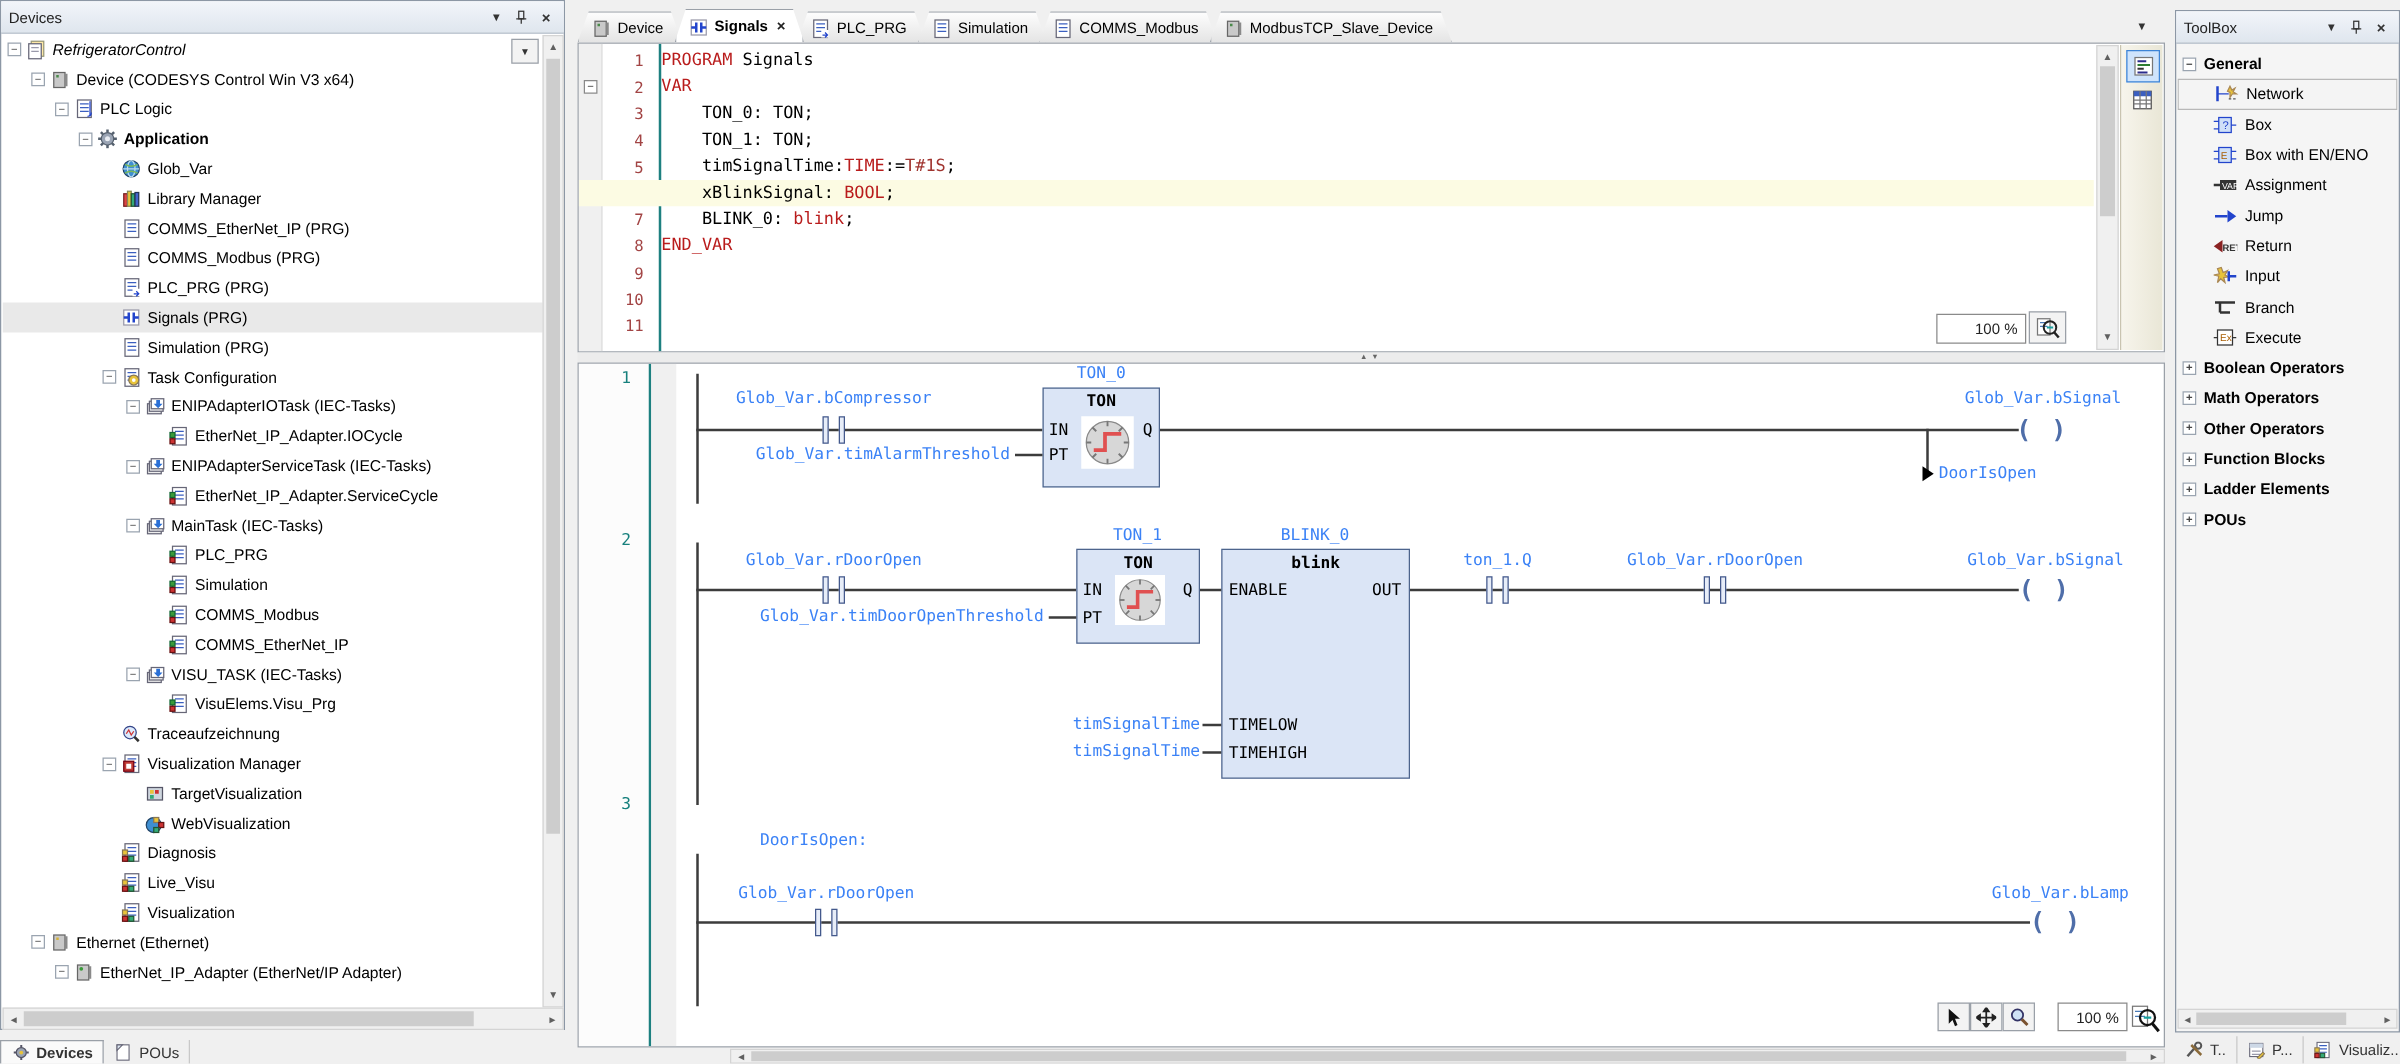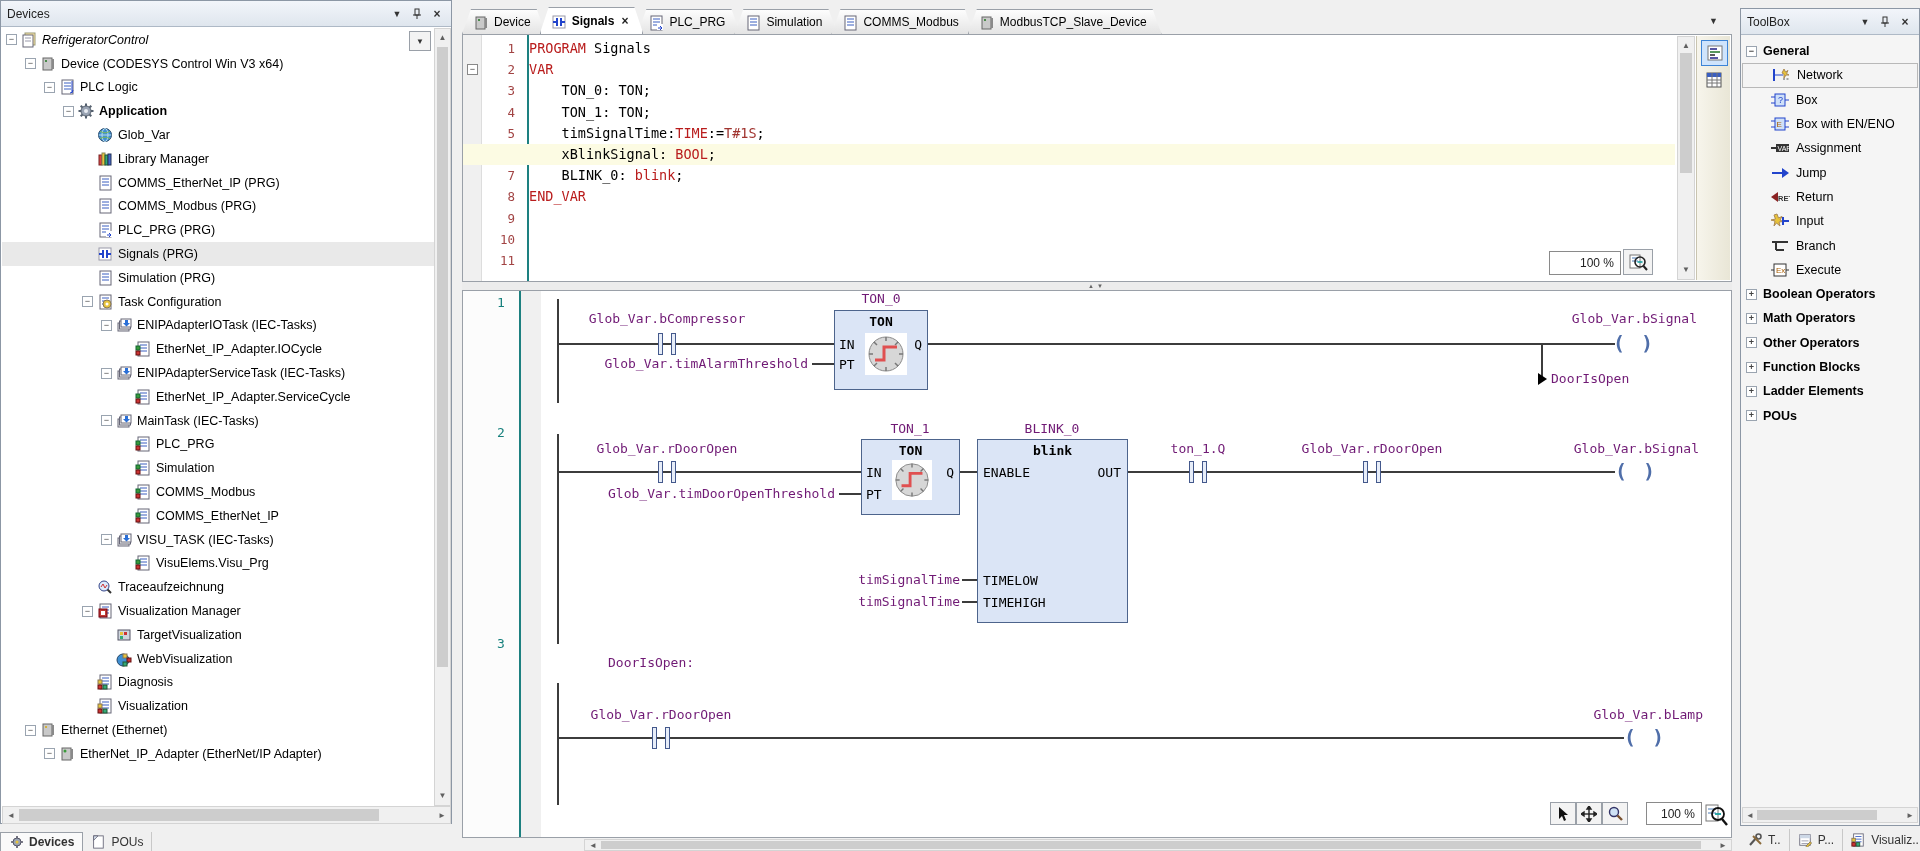--- a/index.html
+++ b/index.html
@@ -29,21 +29,21 @@
   .etab .closex{margin-left:7px;font-weight:bold;font-size:12px;color:#222;}
   
   .tok-kw{color:#b91c1c;}
   .tok-id{color:#000;}
   .tok-lit{color:#a0342f;}
   .codeline{position:relative;height:21.2px;line-height:21.2px;font-family:"DejaVu Sans Mono",monospace;font-size:13.5px;white-space:pre;}
   .gutnum{position:absolute;width:34px;text-align:right;color:#a24444;font-family:"DejaVu Sans Mono",monospace;font-size:12.5px;height:21.2px;line-height:21.2px;}
   
   .lwire{position:absolute;height:2px;background:#3c3c3c;}
   .lvert{position:absolute;width:2px;background:#3c3c3c;}
-  .llabel{position:absolute;font-family:"DejaVu Sans Mono",monospace;font-size:13px;color:#701a75;white-space:nowrap;}
+  .llabel{position:absolute;font-family:"DejaVu Sans Mono",monospace;font-size:13px;color:#3b82f6;white-space:nowrap;}
   .lnum{position:absolute;left:34px;width:18px;text-align:left;color:#17807d;font-family:"DejaVu Sans Mono",monospace;font-size:13px;}
   .lcontact{position:absolute;width:24px;height:24px;}
   .lcontact .bar{position:absolute;top:1px;width:5px;height:22px;background:#e7edf8;border:1.5px solid #44598c;box-sizing:border-box;}
   .lcontact .b1{left:3px;} .lcontact .b2{right:3px;}
   .lcoil{position:absolute;font-family:"DejaVu Sans Mono",monospace;font-size:20px;font-weight:bold;color:#4f6ea9;letter-spacing:2px;}
   .lbox{position:absolute;background:#dbe5f6;border:1.2px solid #4d648c;box-sizing:border-box;}
   .lbox .btitle{position:absolute;left:0;right:0;top:3px;text-align:center;font-family:"DejaVu Sans Mono",monospace;font-weight:bold;font-size:13px;}
   .lpin{position:absolute;font-family:"DejaVu Sans Mono",monospace;font-size:13px;}
   .jumparrow{position:absolute;width:0;height:0;border-left:9px solid #000;border-top:6px solid transparent;border-bottom:6px solid transparent;}
   
@@ -485,20 +485,36 @@
             <svg width="16" height="16" viewBox="0 0 16 16">
               <rect x="3" y="1" width="11" height="14" fill="#fff" stroke="#667"></rect>
               <line x1="5" y1="4" x2="12" y2="4" stroke="#3b5fc0"></line>
               <line x1="5" y1="7" x2="12" y2="7" stroke="#3b5fc0"></line>
               <line x1="5" y1="10" x2="12" y2="10" stroke="#3b5fc0"></line>
               <rect x="1" y="6" width="4" height="4" fill="#e8c33a" stroke="#875"></rect>
               <rect x="1" y="11" width="4" height="4" fill="#c33" stroke="#611"></rect>
               <rect x="6" y="11" width="4" height="4" fill="#3a7" stroke="#253"></rect>
             </svg>
           </span>
+          <span class="tlabel">Live_Visu</span>
+        </div>
+        <div class="tree-row">
+          <span style="width: 80px; flex: 0 0 auto;"></span>
+          <span class="noexp"></span>
+          <span class="ticon">
+            <svg width="16" height="16" viewBox="0 0 16 16">
+              <rect x="3" y="1" width="11" height="14" fill="#fff" stroke="#667"></rect>
+              <line x1="5" y1="4" x2="12" y2="4" stroke="#3b5fc0"></line>
+              <line x1="5" y1="7" x2="12" y2="7" stroke="#3b5fc0"></line>
+              <line x1="5" y1="10" x2="12" y2="10" stroke="#3b5fc0"></line>
+              <rect x="1" y="6" width="4" height="4" fill="#e8c33a" stroke="#875"></rect>
+              <rect x="1" y="11" width="4" height="4" fill="#c33" stroke="#611"></rect>
+              <rect x="6" y="11" width="4" height="4" fill="#3a7" stroke="#253"></rect>
+            </svg>
+          </span>
           <span class="tlabel">Visualization</span>
         </div>
         <div class="tree-row">
           <span style="width: 23px; flex: 0 0 auto;"></span>
           <span class="expander">−</span>
           <span class="ticon">
             <svg width="16" height="16" viewBox="0 0 16 16">
               <rect x="3" y="2" width="9" height="12" fill="#c9c9c9" stroke="#666"></rect>
               <rect x="12" y="3" width="2" height="10" fill="#8a8a8a"></rect>
               <rect x="5" y="4" width="2" height="2" fill="#d4b13a"></rect>
@@ -814,21 +830,21 @@
         </div>
       <div class="llabel" style="left:909px;top:150px;transform:translateX(-50%);">Glob_Var.rDoorOpen</div>
       <div class="lcontact" style="left:897px;top:169px;">
           <span class="bar b1"></span>
           <span class="bar b2"></span>
         </div>
       <div class="llabel" style="left:1236px;top:150px;transform:translateX(-100%);">Glob_Var.bSignal</div>
       <div class="lcoil" style="left:1152px;top:168px;">( )</div>
 
       <div class="lnum" style="top:345px;">3</div>
-      <div class="llabel" style="left:101px;top:364px;padding-left:44px;">DoorIsOpen:</div>
+      <div class="llabel" style="left:101px;top:374px;padding-left:44px;">DoorIsOpen:</div>
       <div class="lvert" style="left:94px;top:392px;height:122px;"></div>
       <div class="llabel" style="left:198px;top:416px;transform:translateX(-50%);">Glob_Var.rDoorOpen</div>
       <div class="lwire" style="left:94px;top:446px;width:1067px;"></div>
       <div class="lcontact" style="left:186px;top:435px;">
           <span class="bar b1"></span>
           <span class="bar b2"></span>
         </div>
       <div class="llabel" style="left:1240px;top:416px;transform:translateX(-100%);">Glob_Var.bLamp</div>
       <div class="lcoil" style="left:1161px;top:434px;">( )</div>
 

